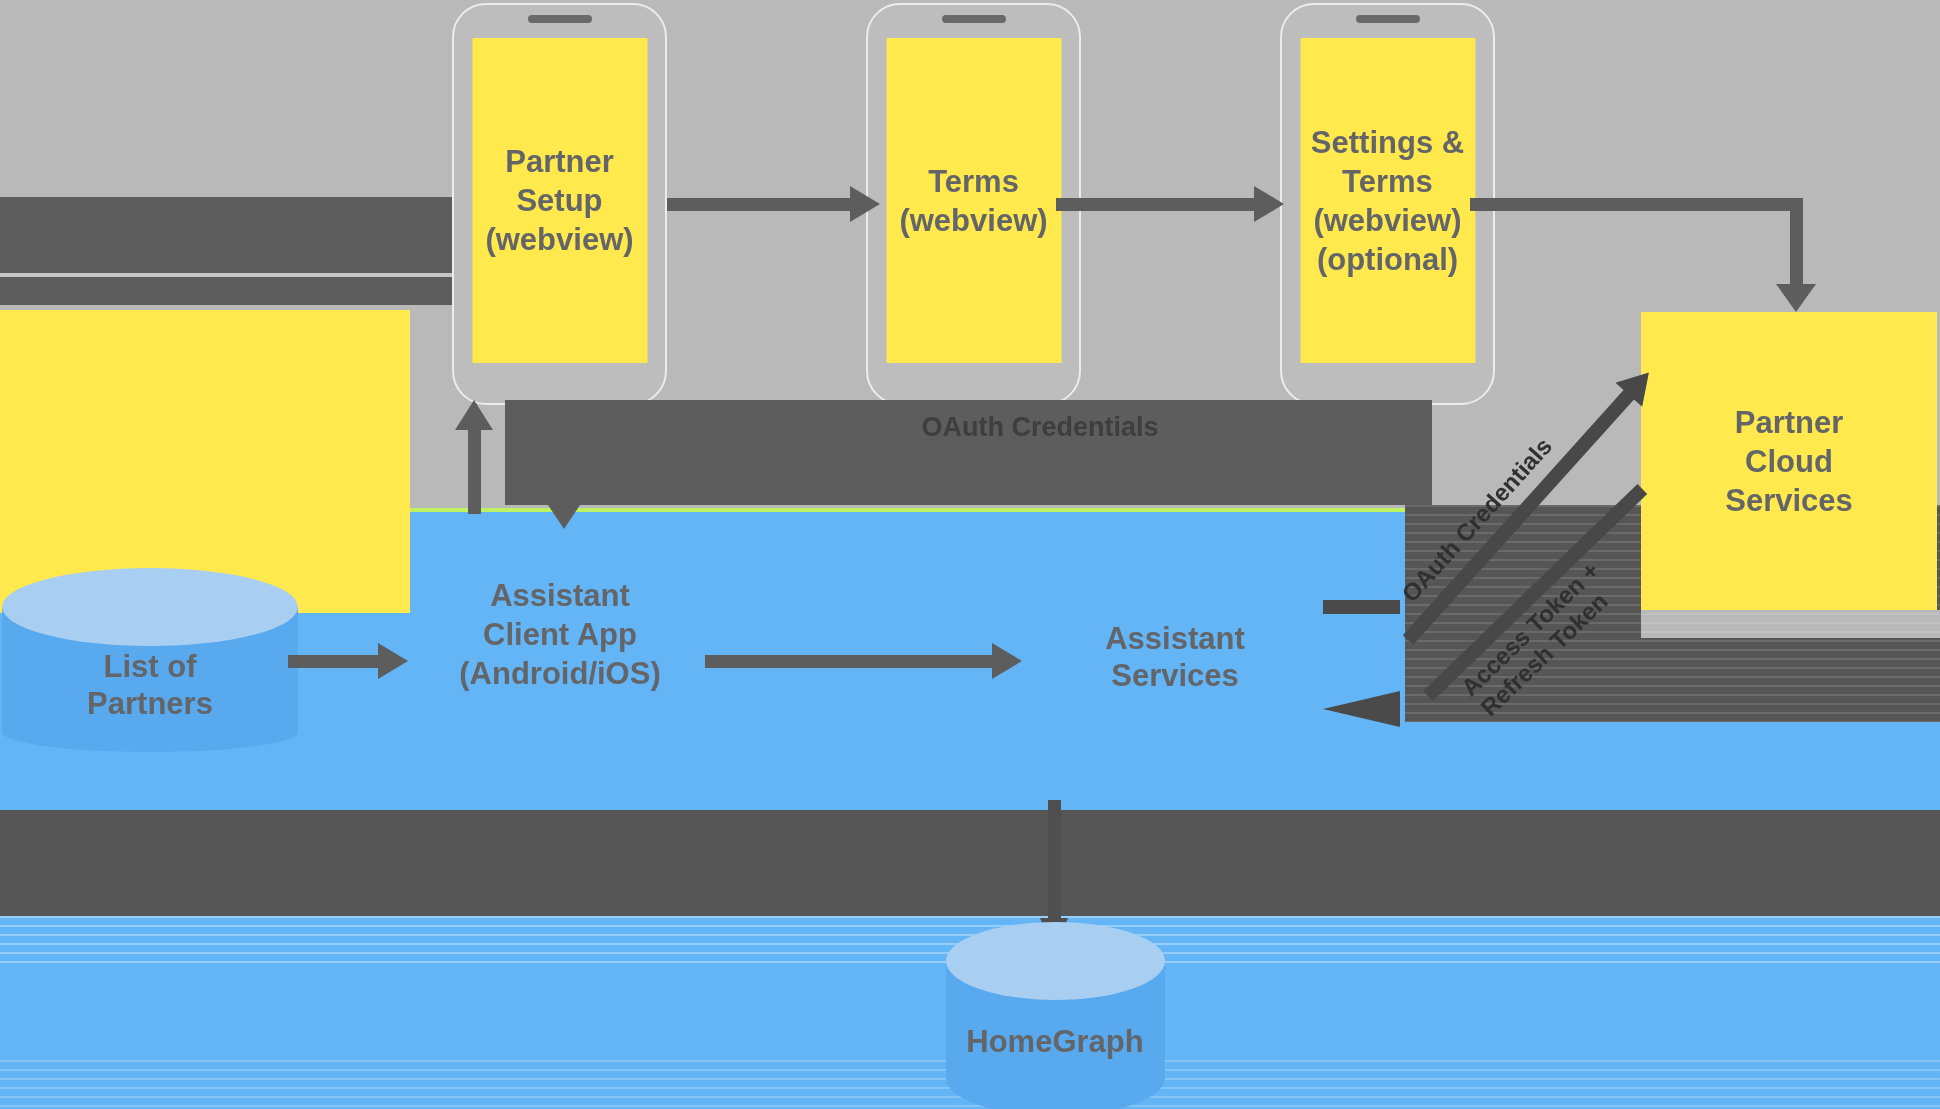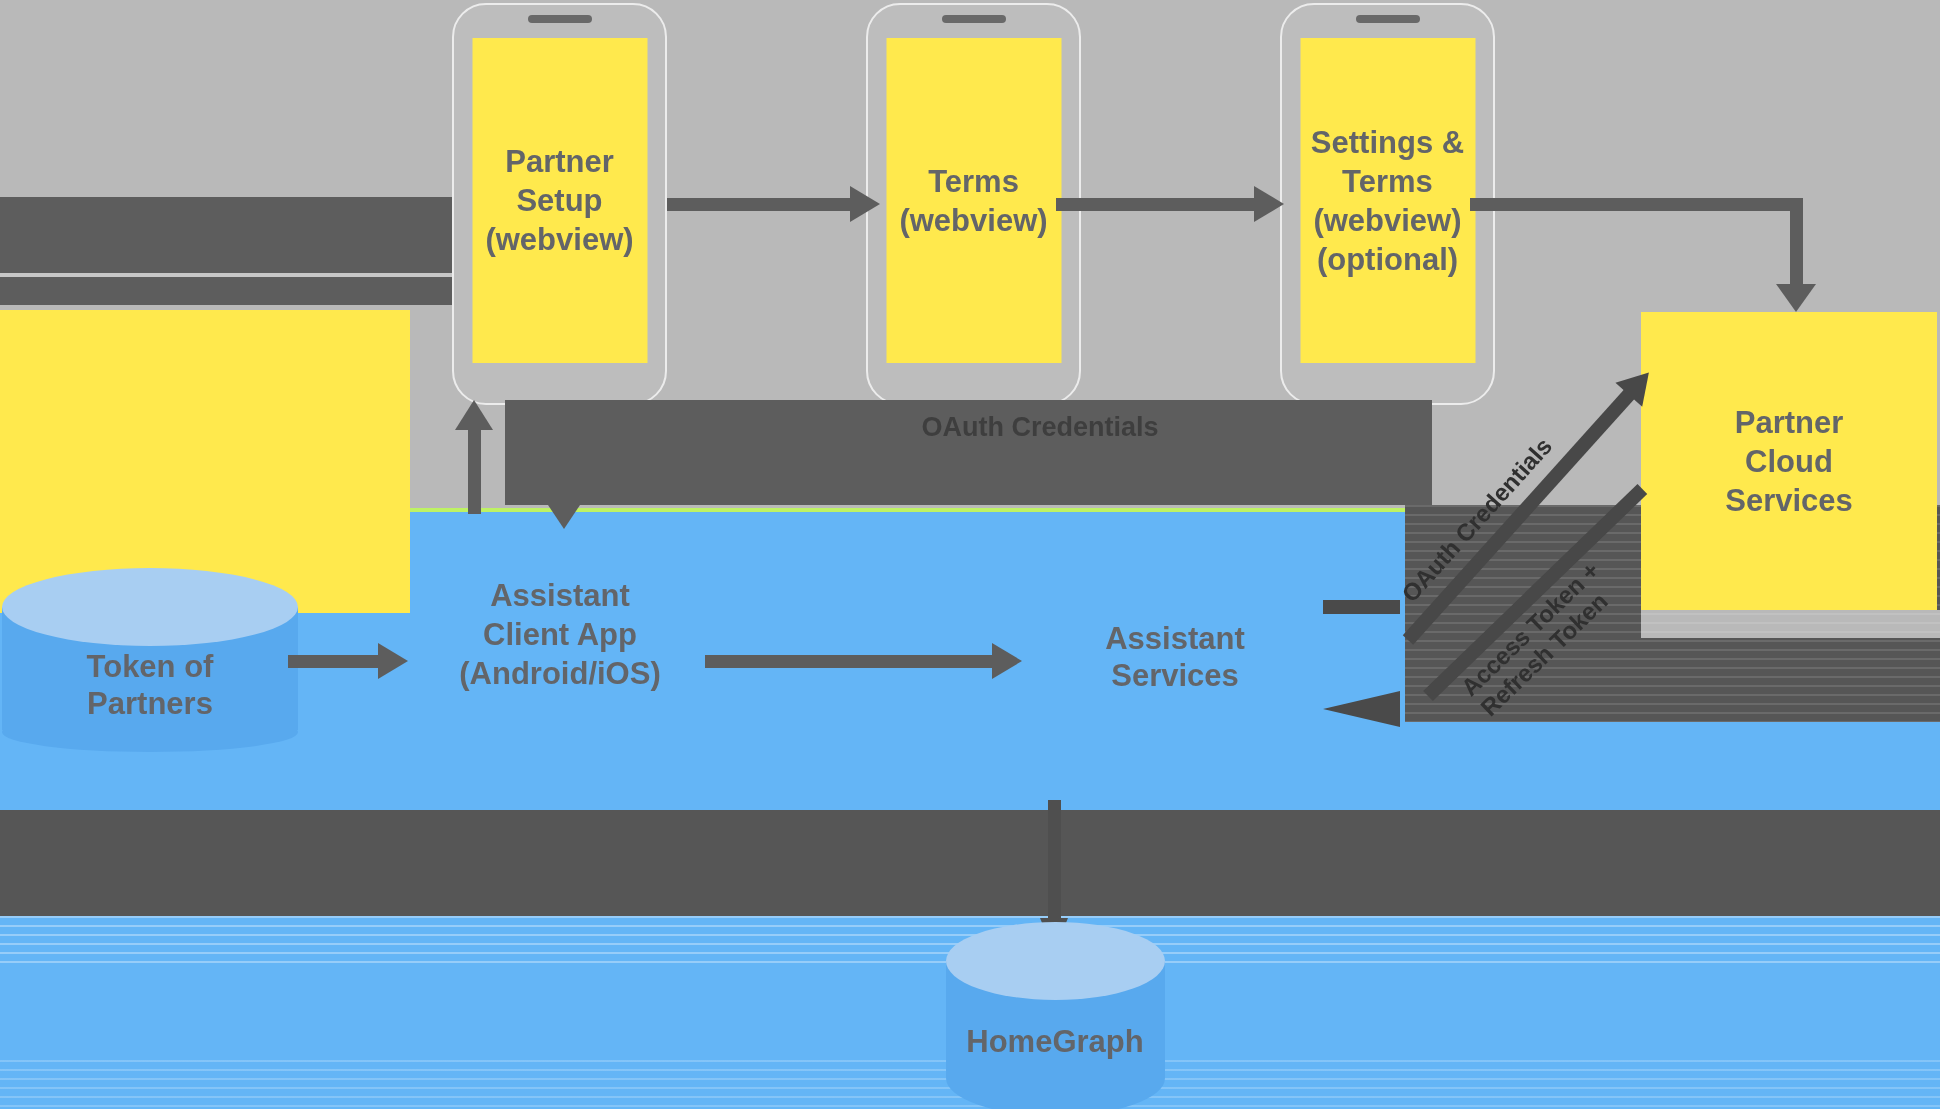--- a/index.html
+++ b/index.html
@@ -149,21 +149,21 @@
   <div class="abs diag diag-down">
     <div class="dlabel">Access Token +
 Refresh Token</div>
   </div>
   <div class="abs tri head-left" style="left:1323px;top:691px;"></div>
   <div class="abs stub"></div>
 
   <div class="abs cyl-bot" style="left:2px;top:712px;width:296px;height:40px;"></div>
   <div class="abs cyl-body" style="left:2px;top:607px;width:296px;height:123px;"></div>
   <div class="abs cyl-top" style="left:2px;top:568px;width:296px;height:78px;"></div>
-  <div class="abs node-text ml lbl-listof">Token of
+  <div class="abs node-text ml lbl-listof">List of
 Partners</div>
 
   <div class="abs shaft" style="left:288px;top:655px;width:92px;height:13px;"></div>
   <div class="abs tri head-right" style="left:378px;top:643px;"></div>
 
   <div class="abs node-text ml lbl-client">Assistant
 Client App
 (Android/iOS)</div>
   <div class="abs shaft" style="left:705px;top:655px;width:287px;height:13px;"></div>
   <div class="abs tri head-right" style="left:992px;top:643px;"></div>

